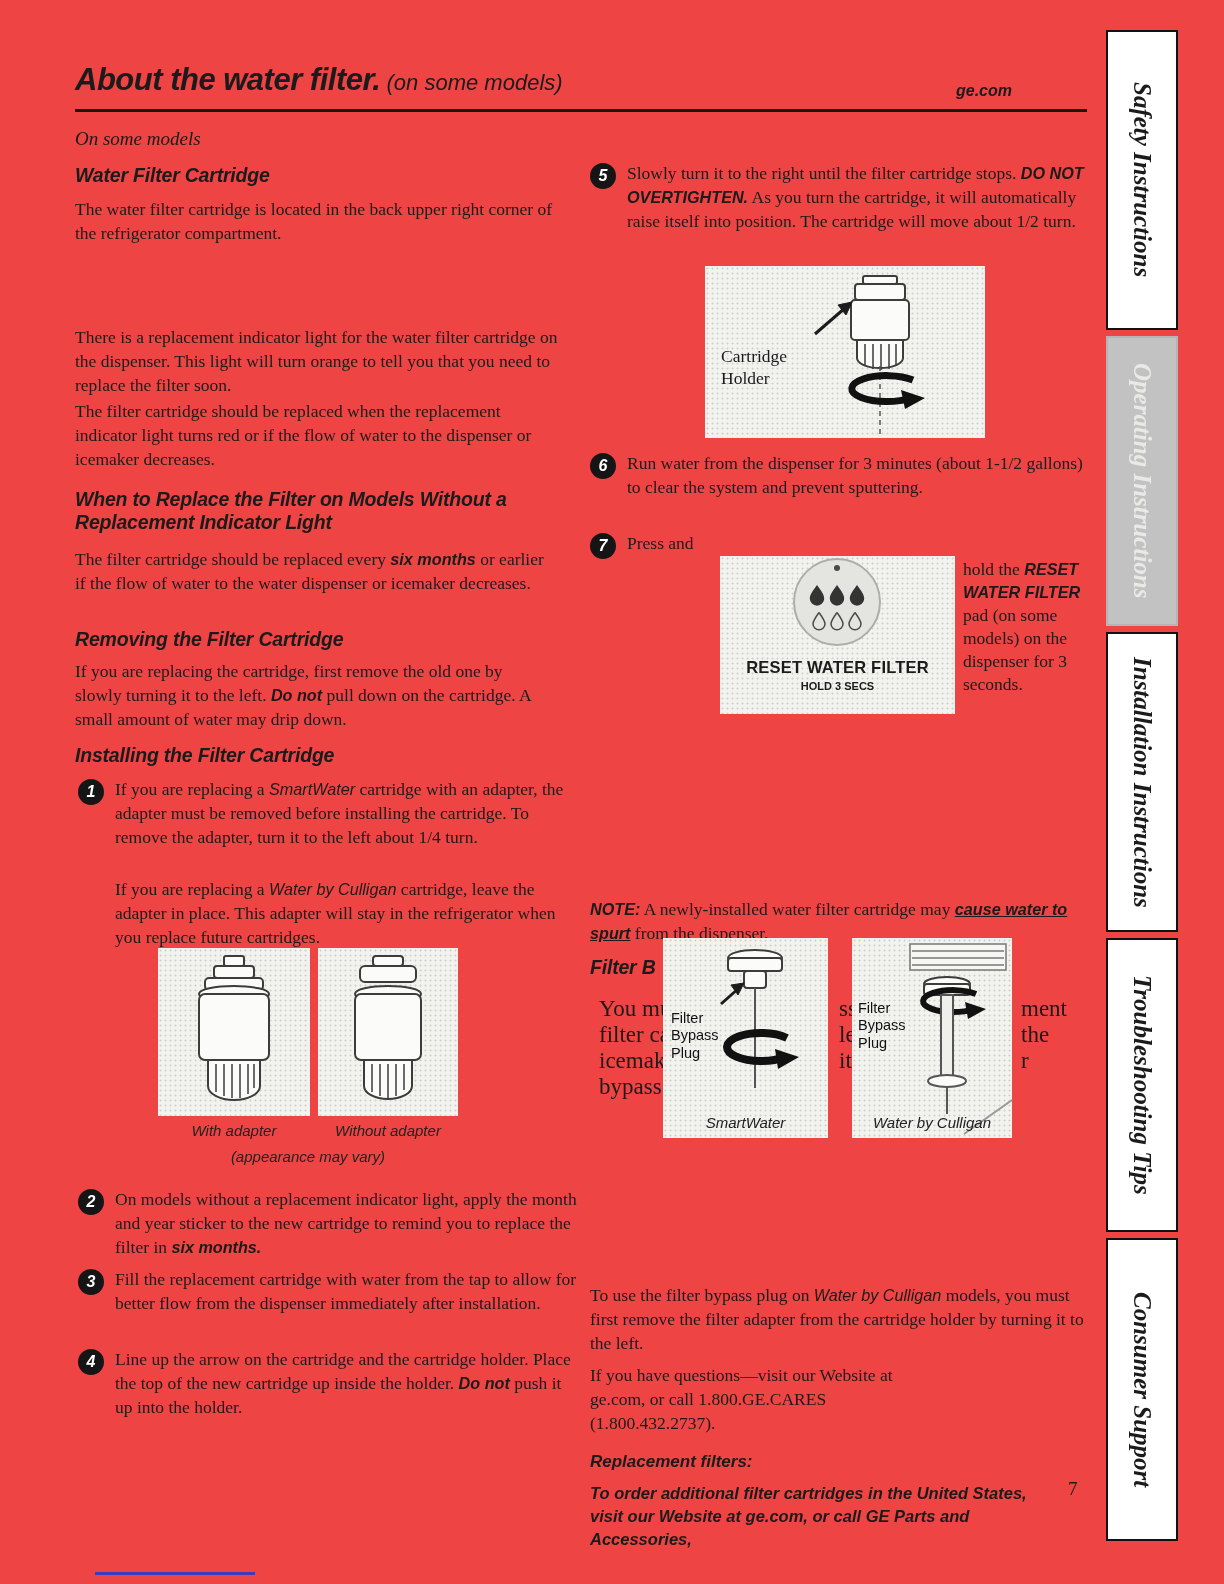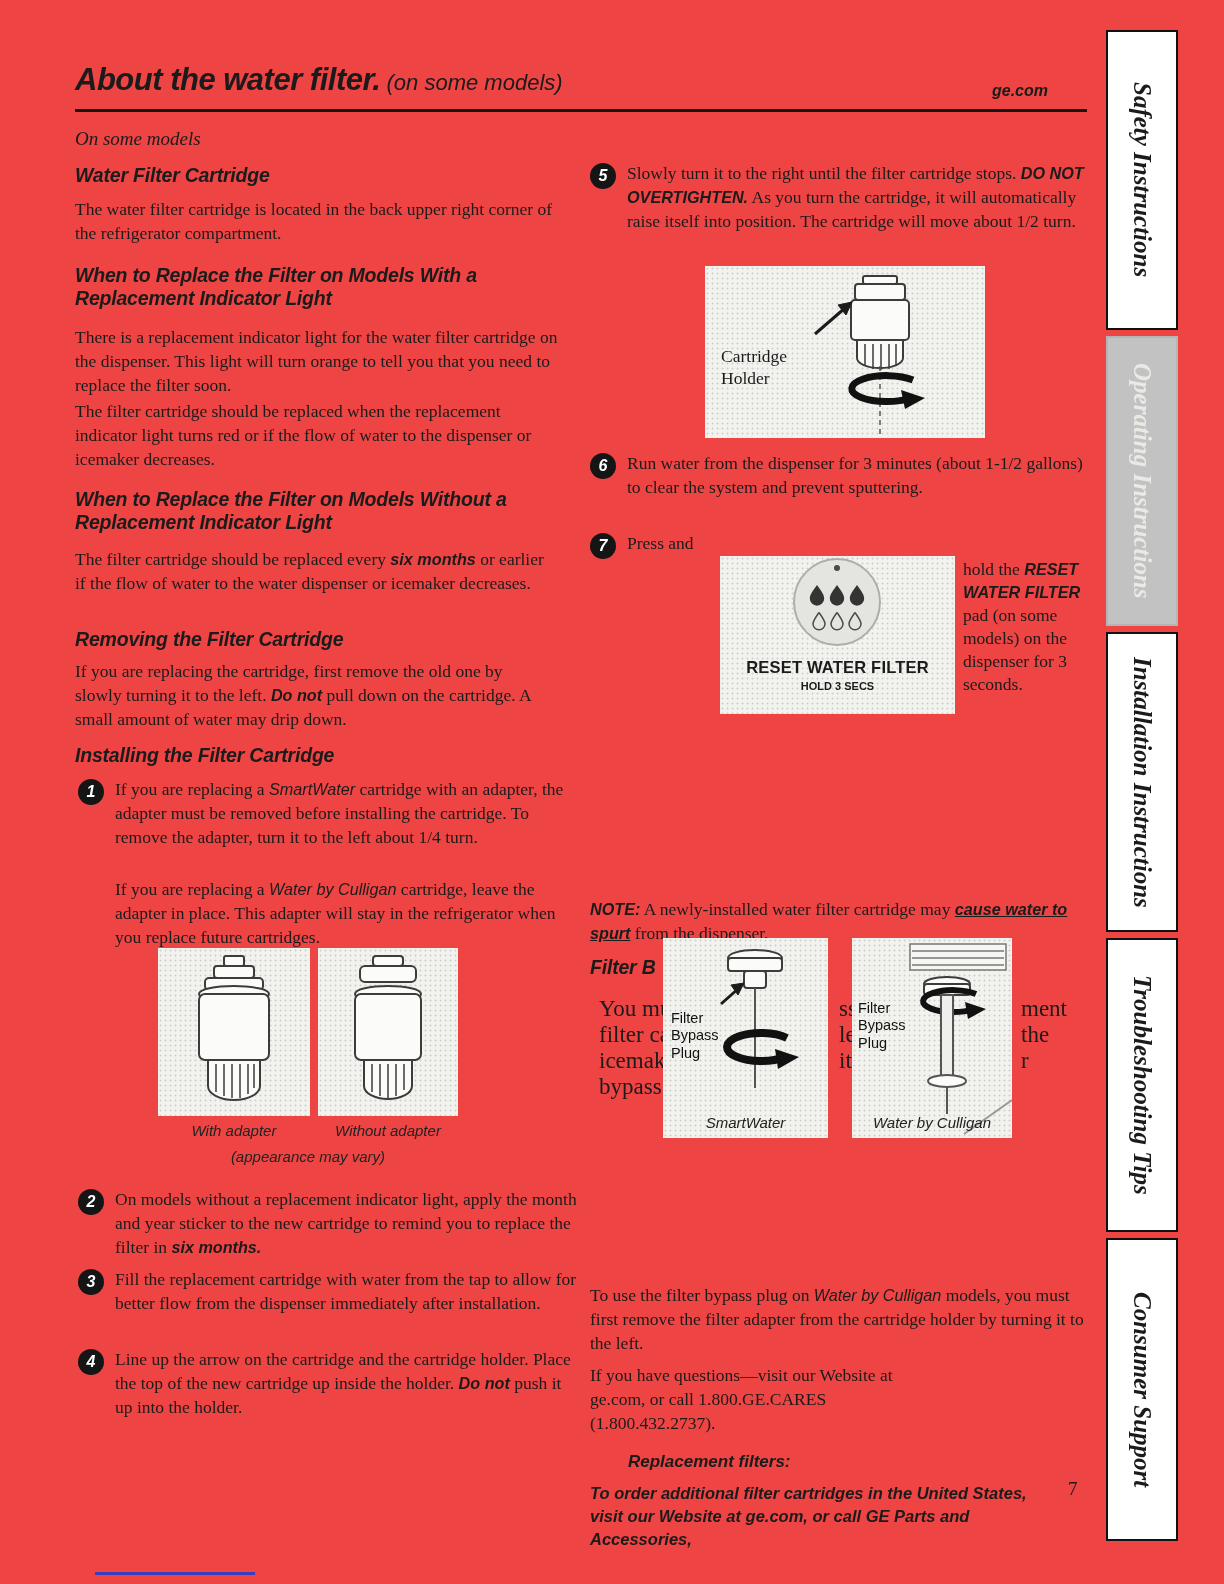--- a/index.html
+++ b/index.html
@@ -40,21 +40,21 @@
   svg{display:block;}
 </style>
 </head>
 <body>
 
 <div class="page">
 
   <div class="abs" style="left:75px;top:62px;width:930px;">
     <span class="title">About the water filter.</span><span class="subtitle"> (on some models)</span>
   </div>
-  <div class="abs site" style="left:980px;top:82px;width:80px;text-align:center;">ge.com</div>
+  <div class="abs site" style="left:956px;top:82px;width:80px;text-align:left;">ge.com</div>
   <div class="abs rule" style="left:75px;top:109px;width:1012px;"></div>
 
   <div class="abs tab" style="top:30px;height:300px;">
     <span>Safety Instructions</span>
   </div>
   <div class="abs tab tab-muted" style="top:336px;height:290px;">
     <span>Operating Instructions</span>
   </div>
   <div class="abs tab" style="top:632px;height:300px;">
     <span>Installation Instructions</span>
@@ -64,21 +64,20 @@
   </div>
   <div class="abs tab" style="top:1238px;height:303px;">
     <span>Consumer Support</span>
   </div>
 
   <div class="abs it" style="left:75px;top:128px;font-size:19px;">On some models</div>
 
   <div class="abs sh" style="left:75px;top:164px;width:480px;">Water Filter Cartridge</div>
   <div class="abs body" style="left:75px;top:198px;width:492px;">The water filter cartridge is located in the back upper right corner of the refrigerator compartment.</div>
 
-  <div class="abs sh" style="left:75px;top:264px;width:470px;">When to Replace the Filter on Models With a Replacement Indicator Light</div>
   <div class="abs body" style="left:75px;top:326px;width:498px;">There is a replacement indicator light for the water filter cartridge on the dispenser. This light will turn orange to tell you that you need to replace the filter soon.</div>
   <div class="abs body" style="left:75px;top:400px;width:492px;">The filter cartridge should be replaced when the replacement indicator light turns red or if the flow of water to the dispenser or icemaker decreases.</div>
 
   <div class="abs sh" style="left:75px;top:488px;width:470px;">When to Replace the Filter on Models Without a Replacement Indicator Light</div>
   <div class="abs body" style="left:75px;top:548px;width:470px;">
     <span>The filter cartridge should be replaced every </span><span class="em">six months</span><span> or earlier if the flow of water to the water dispenser or icemaker decreases.</span>
   </div>
 
   <div class="abs sh" style="left:75px;top:628px;width:470px;">Removing the Filter Cartridge</div>
   <div class="abs body" style="left:75px;top:660px;width:470px;">
@@ -274,20 +273,20 @@
 Plug</div>
     <div class="abs cap" style="left:0;top:176px;width:160px;text-align:center;">Water by Culligan</div>
   </div>
 
   <div class="abs body" style="left:590px;top:1284px;width:498px;">
     <span>To use the filter bypass plug on </span><span class="prod">Water by Culligan</span><span> models, you must first remove the filter adapter from the cartridge holder by turning it to the left.</span>
   </div>
 
   <div class="abs body" style="left:590px;top:1364px;width:350px;">If you have questions—visit our Website at ge.com, or call 1.800.GE.CARES (1.800.432.2737).</div>
 
-  <div class="abs em" style="left:590px;top:1452px;font-size:17px;margin-left:38px;">Replacement filters:</div>
+  <div class="abs em" style="left:590px;top:1452px;font-size:17px;">Replacement filters:</div>
   <div class="abs em" style="left:590px;top:1482px;width:460px;font-size:16.5px;line-height:1.4;">To order additional filter cartridges in the United States, visit our Website at ge.com, or call GE Parts and Accessories,</div>
 
   <div class="abs body" style="left:1068px;top:1476px;font-size:19px;">7</div>
 
   <div class="abs" style="left:95px;top:1572px;width:160px;height:3px;background:#3b3bc0;"></div>
 
 </div>
 
 </body></html>

